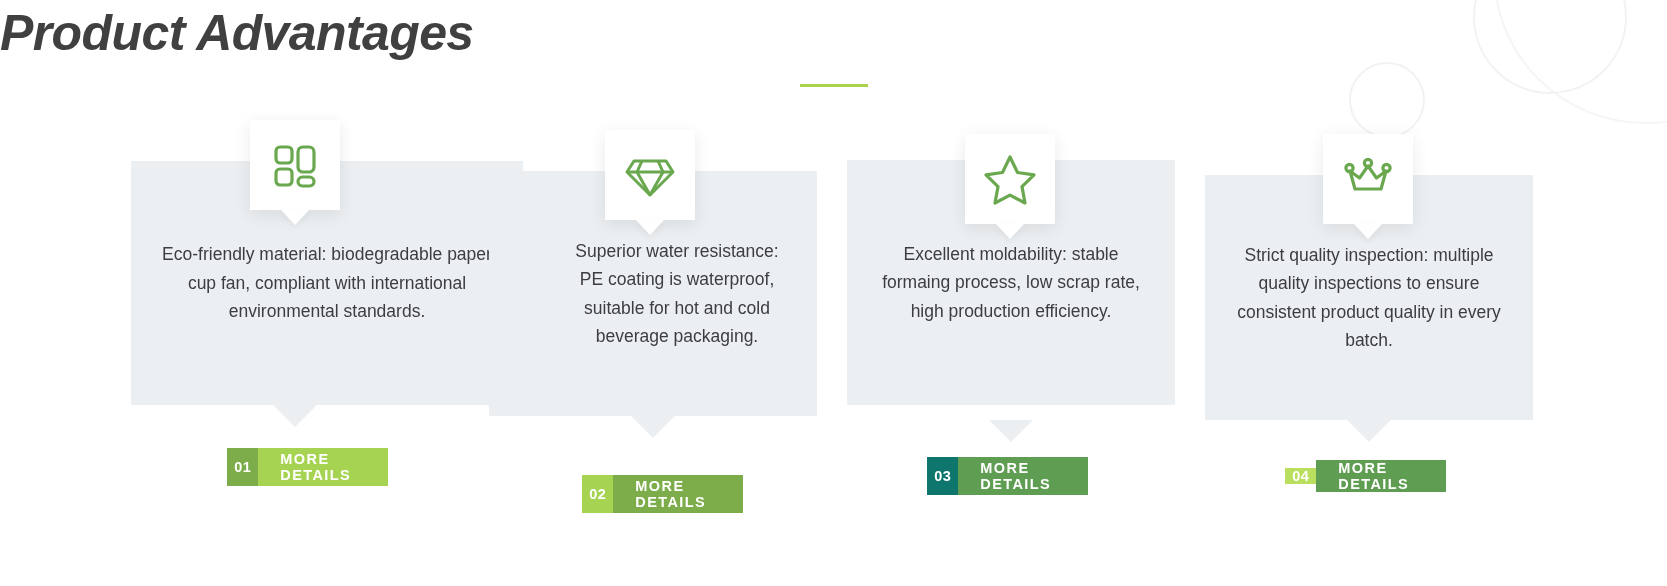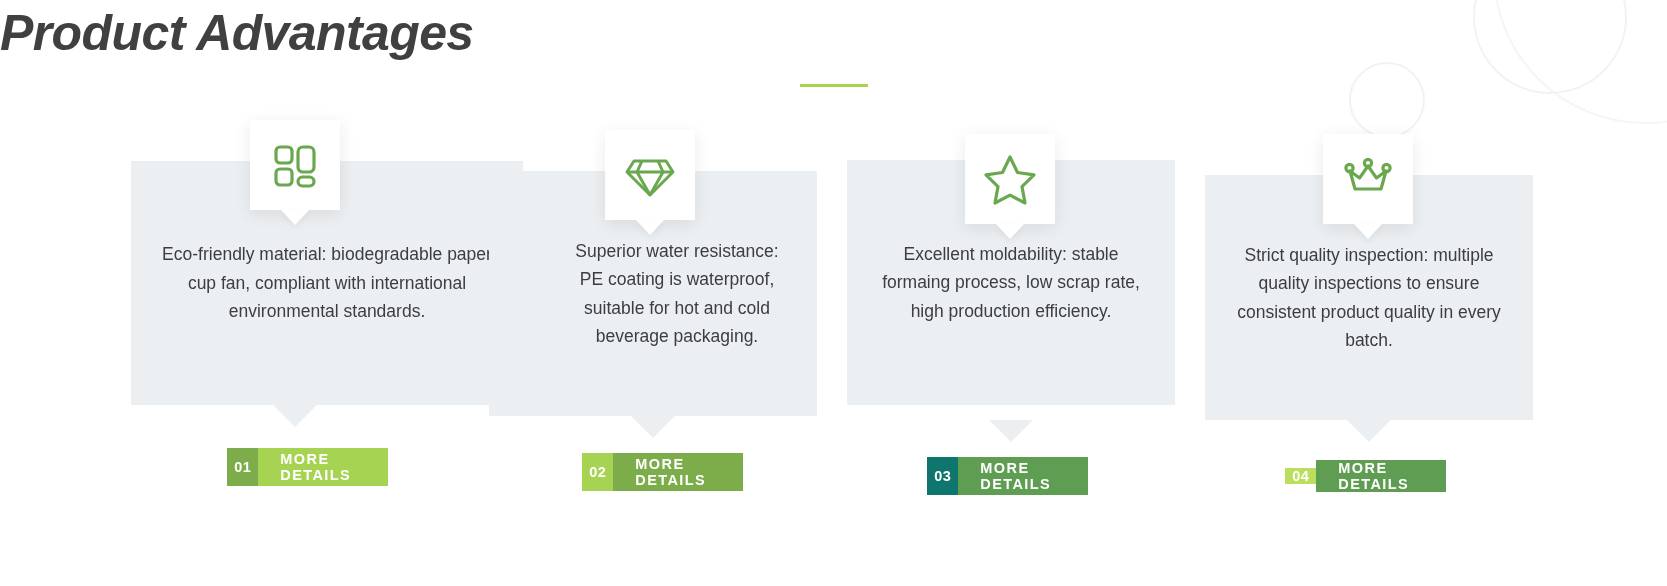--- a/index.html
+++ b/index.html
@@ -154,21 +154,21 @@
         <svg width="52" height="52" viewBox="0 0 52 52" fill="none" stroke="#6aa84f" stroke-width="3" stroke-linejoin="round">
           <path d="M10 12 H42 L49 23 L26 46 L3 23 Z"></path>
           <path d="M3 23 H49"></path>
           <path d="M18 12 L13 23 L26 46"></path>
           <path d="M34 12 L39 23 L26 46"></path>
         </svg>
       </span>
       <div class="bubble-arrow"></div>
     </div>
 
-    <div class="btn" style="left:570px;top:453px;padding-left:12px;">
+    <div class="btn" style="left:570px;top:475px;padding-left:12px;">
       <div class="btn-num" style="background:#a6d452;">02</div>
       <div class="btn-label" style="background:#7cad4a;">MORE DETAILS</div>
     </div>
   </div>
 
   <div class="card">
     <div class="panel" style="left:847px;top:160px;width:328px;height:245px;">
       <div class="panel-text">Excellent moldability: stable formaing process, low scrap rate, high production efficiency.</div>
     </div>
     <div class="panel-arrow" style="left:989px;top:420px;"></div>

